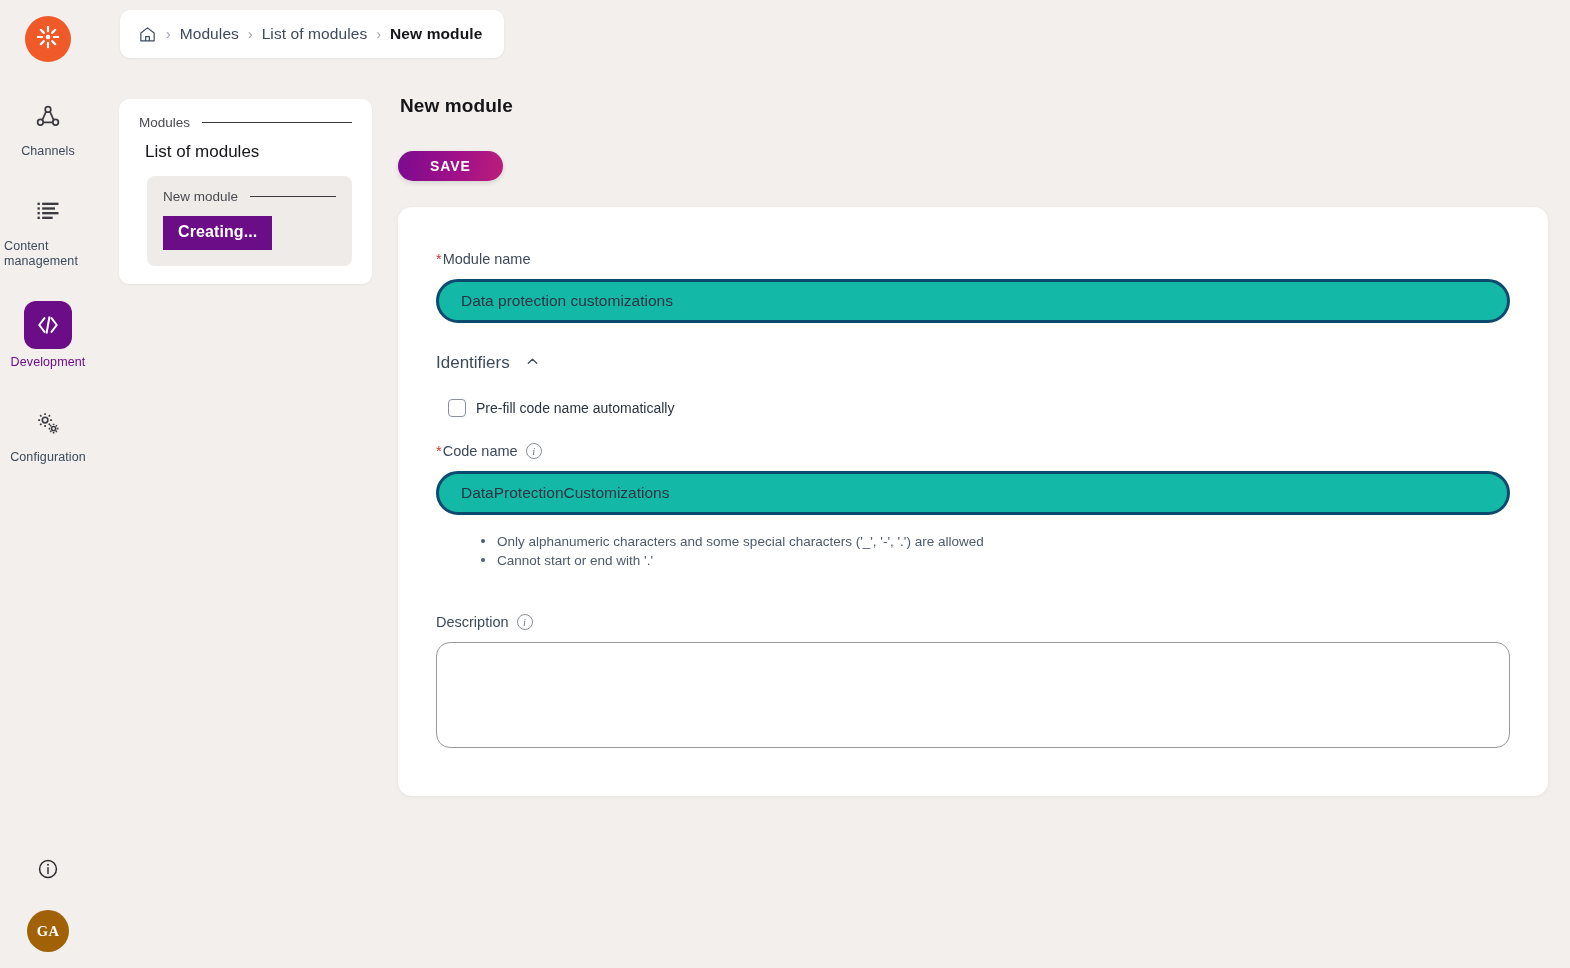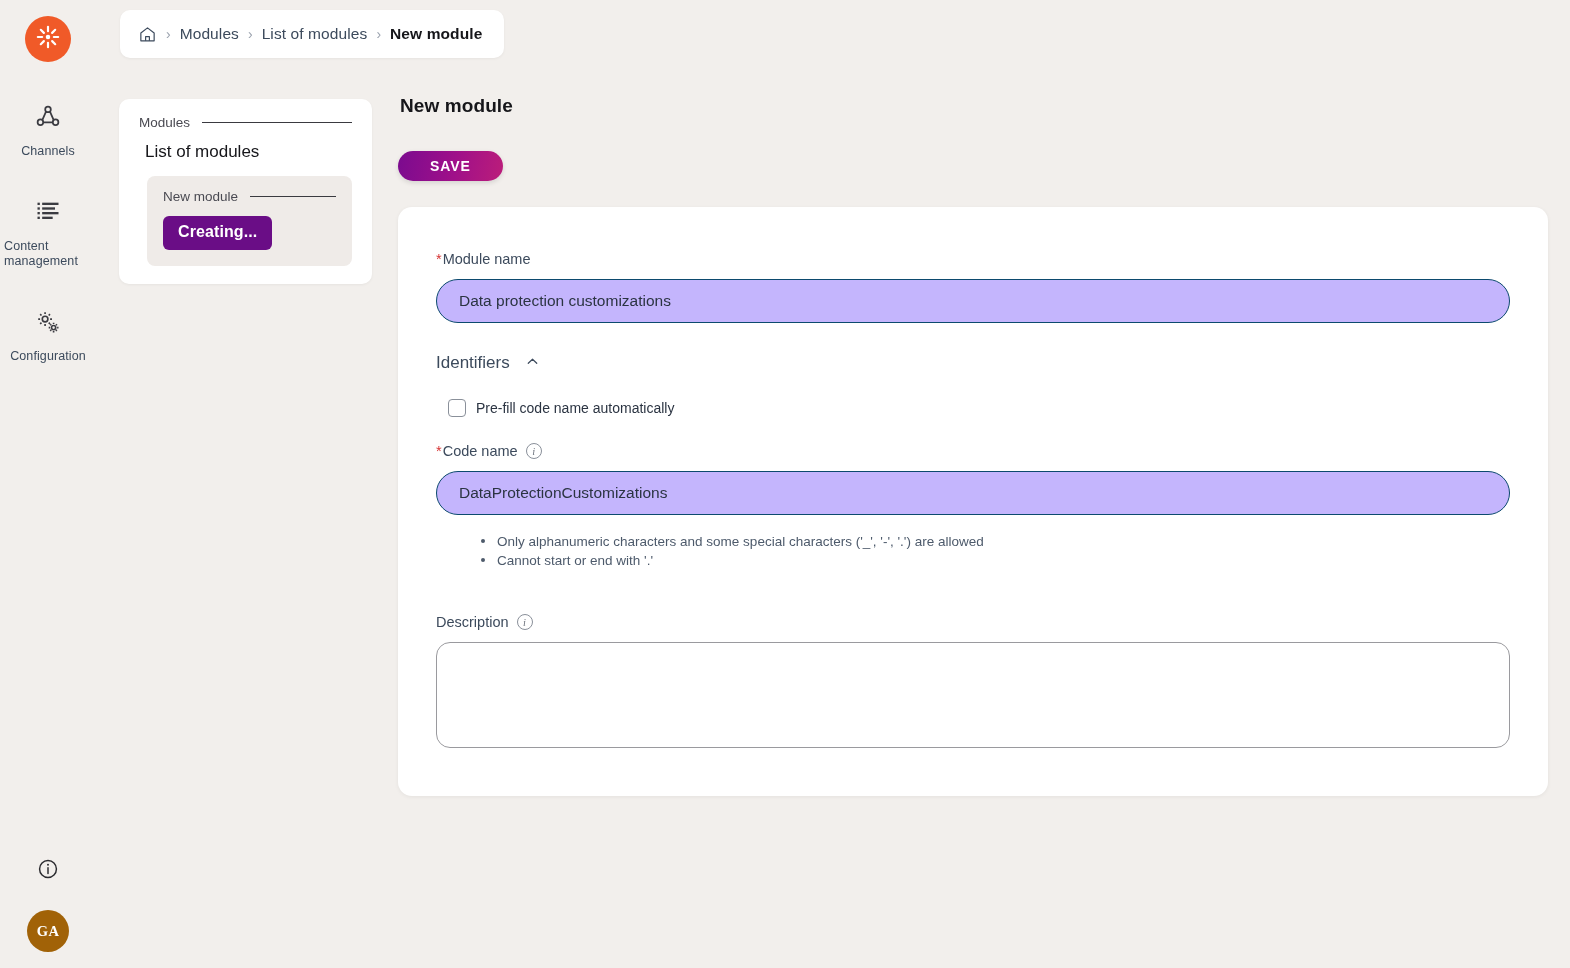--- a/index.html
+++ b/index.html
@@ -126,21 +126,21 @@
     display: flex; align-items: center;
     font-size: 13.5px; color: #4a4a52;
     margin-bottom: 12px;
   }
   .creating-btn {
     display: inline-block;
     background: #6a0d86;
     color: #ffffff;
     font-size: 16px; font-weight: bold;
     padding: 7px 15px 9px 15px;
-    border-radius: 6px;
+    border-radius: 0;
     border: none;
     cursor: pointer;
     letter-spacing: .1px;
   }
 
   
   .main {
     position: absolute; left: 398px; top: 95px;
     width: 1150px;
   }
@@ -176,23 +176,23 @@
   .info-i {
     display: inline-flex; align-items: center; justify-content: center;
     width: 16px; height: 16px; margin-left: 8px;
     border: 1px solid #8a909a; border-radius: 50%;
     font-size: 10.5px; color: #6e747e;
     font-family: "Liberation Serif", serif; font-style: italic;
     cursor: pointer;
   }
   .pill-input {
     width: 100%; height: 44px;
-    border: 1px solid #0c4a6e;
+    border: 3px solid #0c4a6e;
     border-radius: 22px;
-    background: #c4b5fd;
+    background: #14b8a6;
     font-size: 15.5px; color: #2b3442;
     padding: 0 22px;
     outline: none;
     font-family: "Liberation Sans", sans-serif;
   }
 
   .section-head {
     display: flex; align-items: flex-start;
     margin: 30px 0 26px 0;
     cursor: pointer; width: fit-content;
@@ -289,20 +289,30 @@
           <rect x="3" y="12" width="2" height="2"></rect>
             <rect x="7" y="12" width="14" height="2"></rect>
           <rect x="3" y="16" width="2" height="2"></rect>
             <rect x="7" y="16" width="9" height="2"></rect>
         </svg>
       </div>
       <div class="rail-label">Content management</div>
     </div>
 
 
+    <div class="rail-item">
+      <div class="rail-icon active">
+        <svg width="30" height="30" viewBox="0 0 24 24" fill="none" stroke="currentColor" stroke-width="1.6" stroke-linecap="round" stroke-linejoin="round">
+          <path d="M9.2 6.5 L5 12 L9.2 17.5"></path>
+          <path d="M14.8 6.5 L19 12 L14.8 17.5"></path>
+          <path d="M13.1 5.8 L10.9 18.2"></path>
+        </svg>
+      </div>
+      <div class="rail-label active">Development</div>
+    </div>
 
     <div class="rail-item">
       <div class="rail-icon">
         <svg width="28" height="28" viewBox="0 0 24 24" fill="none" stroke="currentColor" stroke-width="1.4">
           <circle cx="9.5" cy="9.5" r="2.4"></circle>
           <path d="M9.5 3.6 v1.6 M9.5 13.8 v1.6 M3.6 9.5 h1.6 M13.8 9.5 h1.6
                    M5.3 5.3 l1.1 1.1 M12.6 12.6 l1.1 1.1 M13.7 5.3 l-1.1 1.1 M6.4 12.6 l-1.1 1.1"></path>
           <circle cx="16.8" cy="16.8" r="1.8"></circle>
           <path d="M16.8 12.6 v1.2 M16.8 19.8 v1.2 M12.6 16.8 h1.2 M19.8 16.8 h1.2
                    M13.9 13.9 l.85 .85 M18.75 18.75 l.85 .85 M19.7 13.9 l-.85 .85 M14.75 18.75 l-.85 .85"></path>

